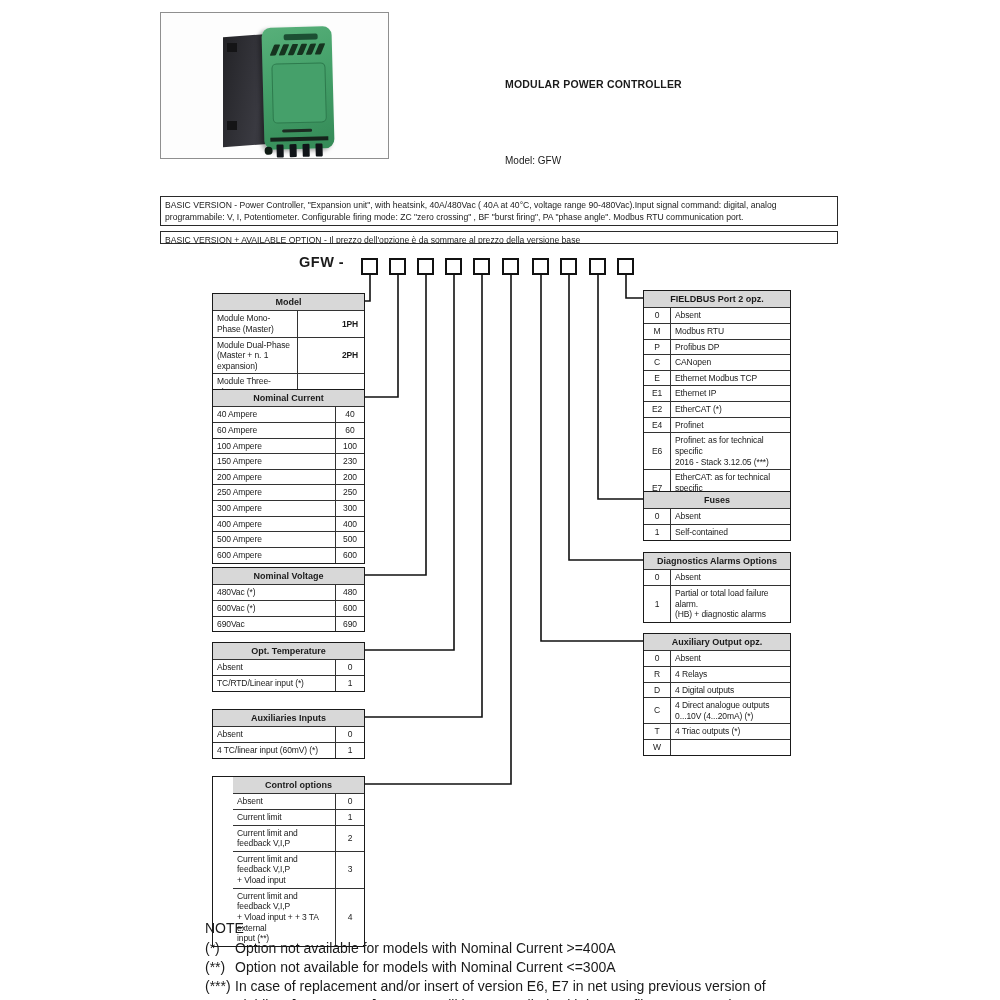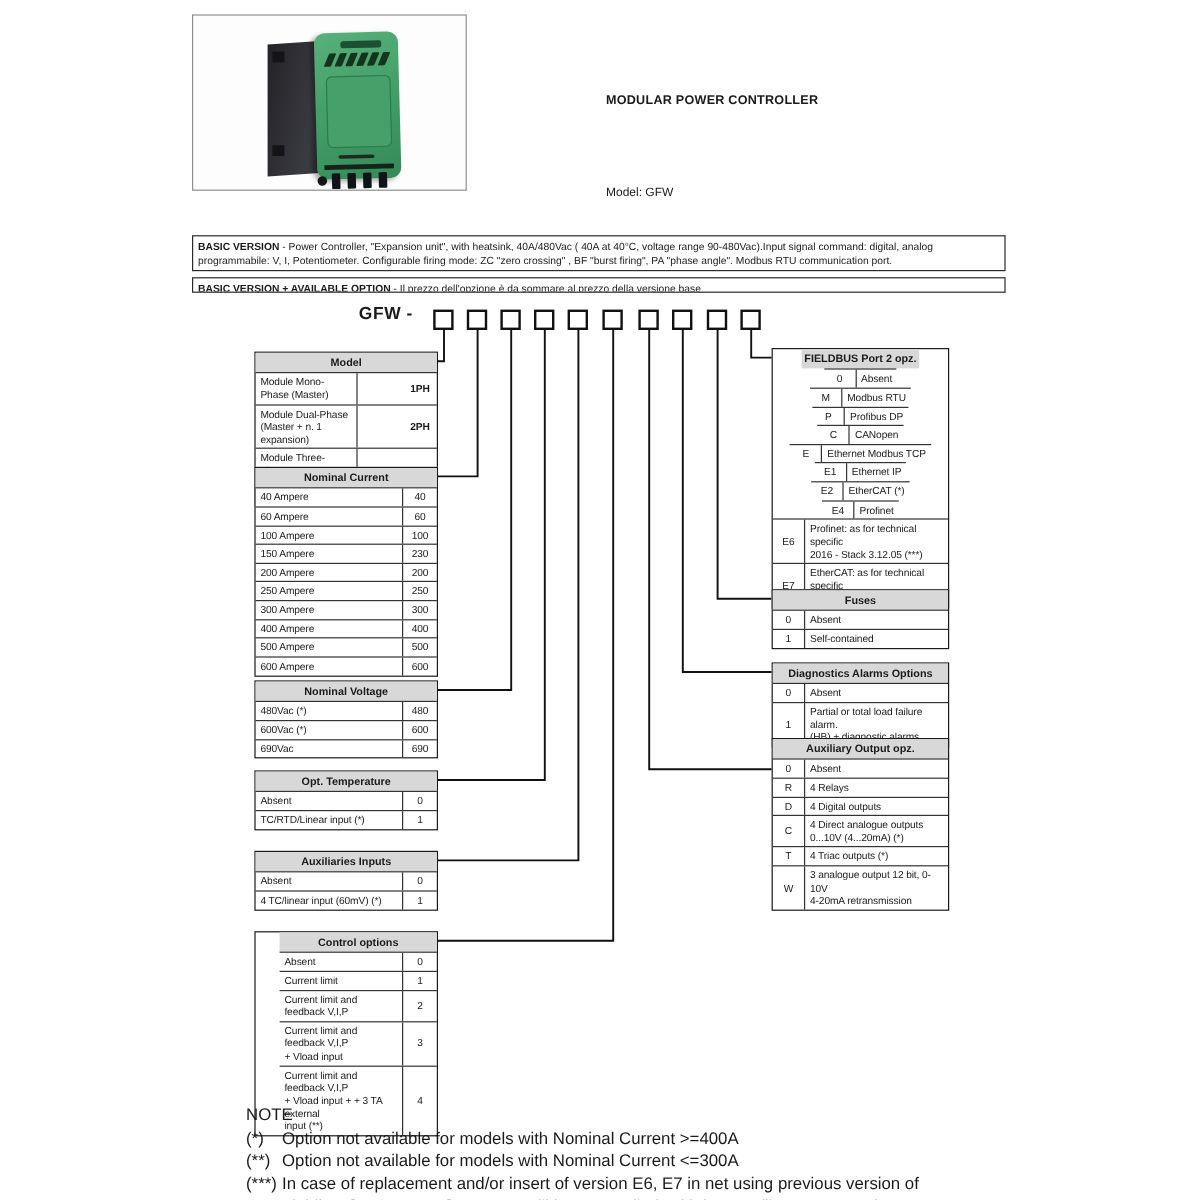--- a/index.html
+++ b/index.html
@@ -26,21 +26,21 @@
   .term-screw{position:absolute;left:0px;top:119px;width:8px;height:8px;background:#0e1a13;border-radius:50%;}
 
   
   .main-title{left:505px;top:78px;font-size:10.5px;font-weight:bold;letter-spacing:0.2px;}
   .model-label{left:505px;top:155px;font-size:10px;}
 
   
   .banner{left:160px;width:678px;border:1.2px solid #2a2a2a;padding:2px 4px;font-size:8.6px;line-height:1.4;box-sizing:border-box;background:#fff;}
   .banner1{top:196px;height:30px;}
   .banner2{top:231px;height:13px;white-space:nowrap;overflow:hidden;}
-  .banner b{font-weight:bold;}
+  .banner b{font-weight:normal;}
 
   
   .gfw-prefix{left:299px;top:254px;font-size:14.5px;font-weight:bold;letter-spacing:0.5px;}
   .code-box{position:absolute;top:258px;width:17px;height:17px;border:2px solid #111;background:#fff;box-sizing:border-box;}
   svg.wires{position:absolute;left:0;top:0;pointer-events:none;}
 
   
   .otable{position:absolute;border:1.5px solid #1a1a1a;background:#fff;font-size:8.5px;letter-spacing:-0.1px;line-height:1.25;box-sizing:border-box;display:flex;flex-direction:column;}
   .otable .thead{background:#d8d8d8;font-weight:bold;text-align:center;padding:3px 2px 2px 2px;font-size:9px;letter-spacing:0;}
   .otable .trow{display:flex;border-top:1px solid #333;align-items:stretch;}
@@ -52,24 +52,24 @@
   .otable[data-code-side="left"]{width:148px;}
   .otable[data-code-side="left"] .tcode{width:22px;border-right:1px solid #333;}
   [data-table="model"] .tcode{font-weight:bold;padding-left:40px;}
 
   .pos-model{left:212px;top:293px;}
   .pos-current{left:212px;top:389px;}
   .pos-voltage{left:212px;top:567px;}
   .pos-temp{left:212px;top:642px;}
   .pos-auxin{left:212px;top:709px;}
   .pos-control{left:212px;top:776px;padding-left:20px;}
-  .pos-fieldbus{left:643px;top:290px;align-items:center;}
+  .pos-fieldbus{left:643px;top:290px;}
   .pos-fuses{left:643px;top:491px;}
   .pos-diag{left:643px;top:552px;}
-  .pos-auxout{left:643px;top:615px;}
+  .pos-auxout{left:643px;top:633px;}
 
   
   .notes{left:205px;top:919px;width:600px;font-size:14px;line-height:1.35;}
   .notes .note-title{font-weight:normal;margin-bottom:1px;}
   .note-item{display:flex;}
   .note-marker{width:30px;flex:0 0 30px;}
   .note-text{flex:1;}
 </style>
 </head>
 <body>
@@ -345,22 +345,20 @@
       <div class="tcell tcode">C</div>
       <div class="tcell tlabel">4 Direct analogue outputs
 0...10V (4...20mA)  (*)</div>
     </div>
     <div class="trow">
       <div class="tcell tcode">T</div>
       <div class="tcell tlabel">4 Triac outputs (*)</div>
     </div>
     <div class="trow">
       <div class="tcell tcode">W</div>
-      <div class="tcell tlabel">3 analogue output 12 bit, 0-10V
-4-20mA retransmission</div>
     </div>
   </div>
 
 <div class="abs notes">
   <div class="note-title">NOTE</div>
   <div>
       <div class="note-item">
         <div class="note-marker">(*)</div>
         <div class="note-text">Option not available for models with  Nominal Current  &gt;=400A</div>
       </div>

